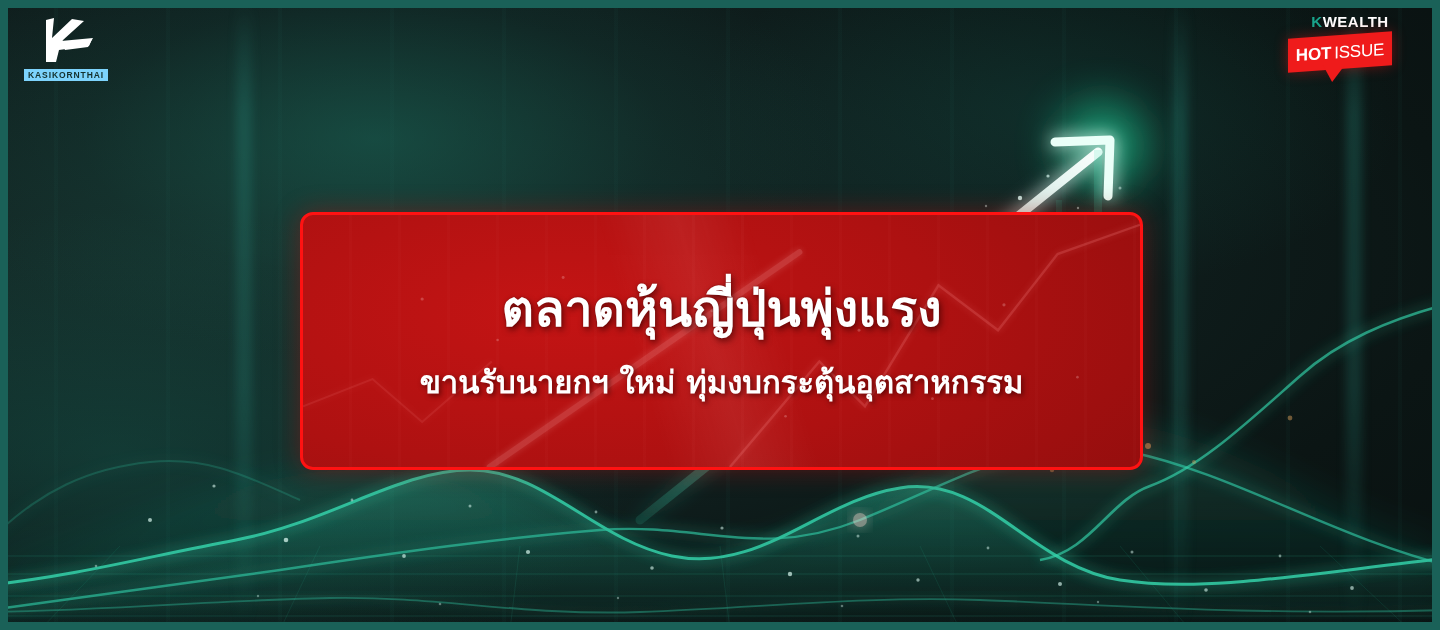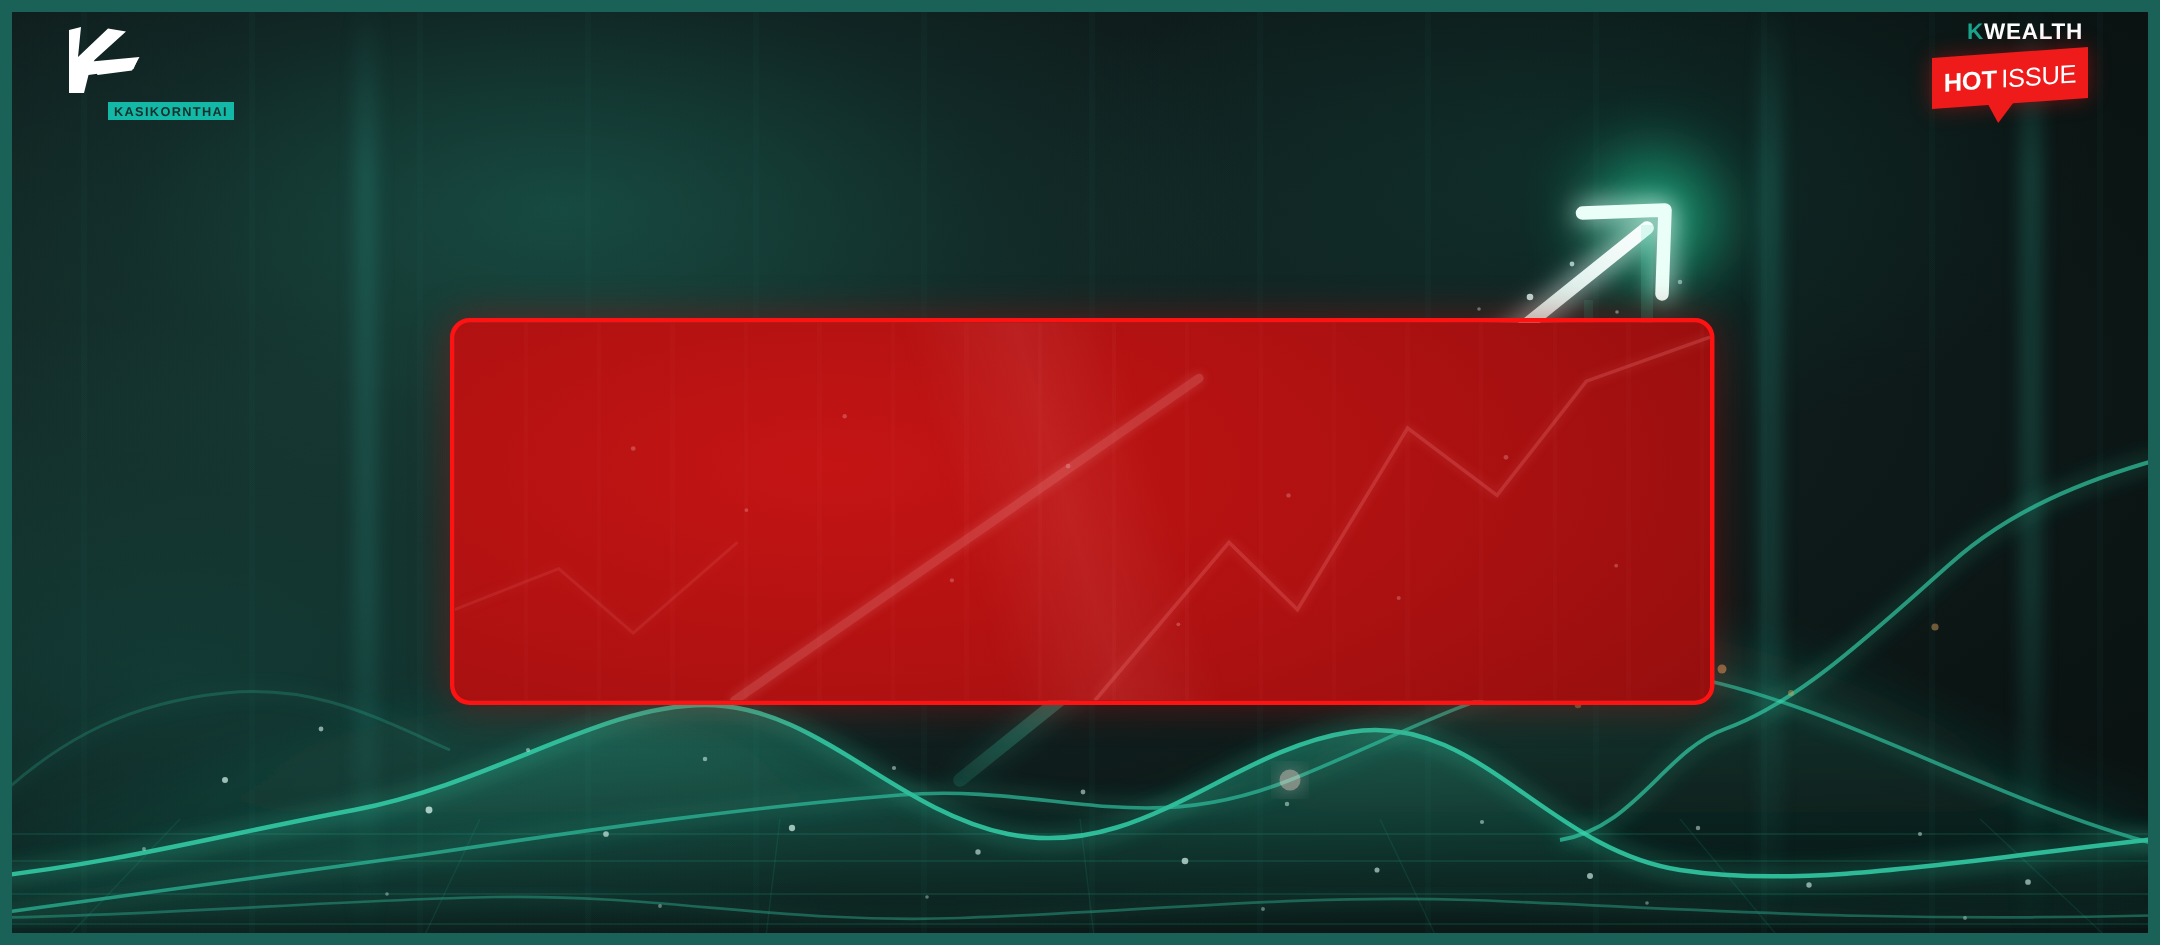--- a/index.html
+++ b/index.html
@@ -67,29 +67,28 @@
 
   
   .logo {
     position:absolute; left:24px; top:16px;
     width:96px; height:72px;
     z-index:30;
   }
   .logo-mark { display:block; width:64px; height:48px; margin-left:8px; }
   .logo-word {
     display:inline-block;
-    background:#14b8a6;
+    background:#7dd3fc;
     color:#14302c;
     font-size:8.5px;
     font-weight:700;
     letter-spacing:.9px;
     padding:2px 4px 1.5px 4px;
     line-height:1;
     margin-top:1px;
-    margin-left:48px;
   }
 
   
   .kw-block {
     position:absolute; right:48px; top:14px;
     z-index:30;
     text-align:center;
   }
   .kw-wealth {
     font-size:15px; font-weight:700; letter-spacing:.5px;
@@ -380,16 +379,18 @@
         <circle cx="334" cy="176" r="1.4"></circle>
         <circle cx="412" cy="98" r="1.6"></circle>
         <circle cx="486" cy="206" r="1.3"></circle>
         <circle cx="560" cy="118" r="1.5"></circle>
         <circle cx="634" cy="188" r="1.4"></circle>
         <circle cx="706" cy="92" r="1.6"></circle>
         <circle cx="780" cy="166" r="1.3"></circle>
       </g>
     </svg>
 
+    <div class="headline">ตลาดหุ้นญี่ปุ่นพุ่งแรง</div>
+    <div class="subline">ขานรับนายกฯ ใหม่ ทุ่มงบกระตุ้นอุตสาหกรรม</div>
   </div>
 
   <div class="frame"></div>
 </div>
 
 </body></html>

